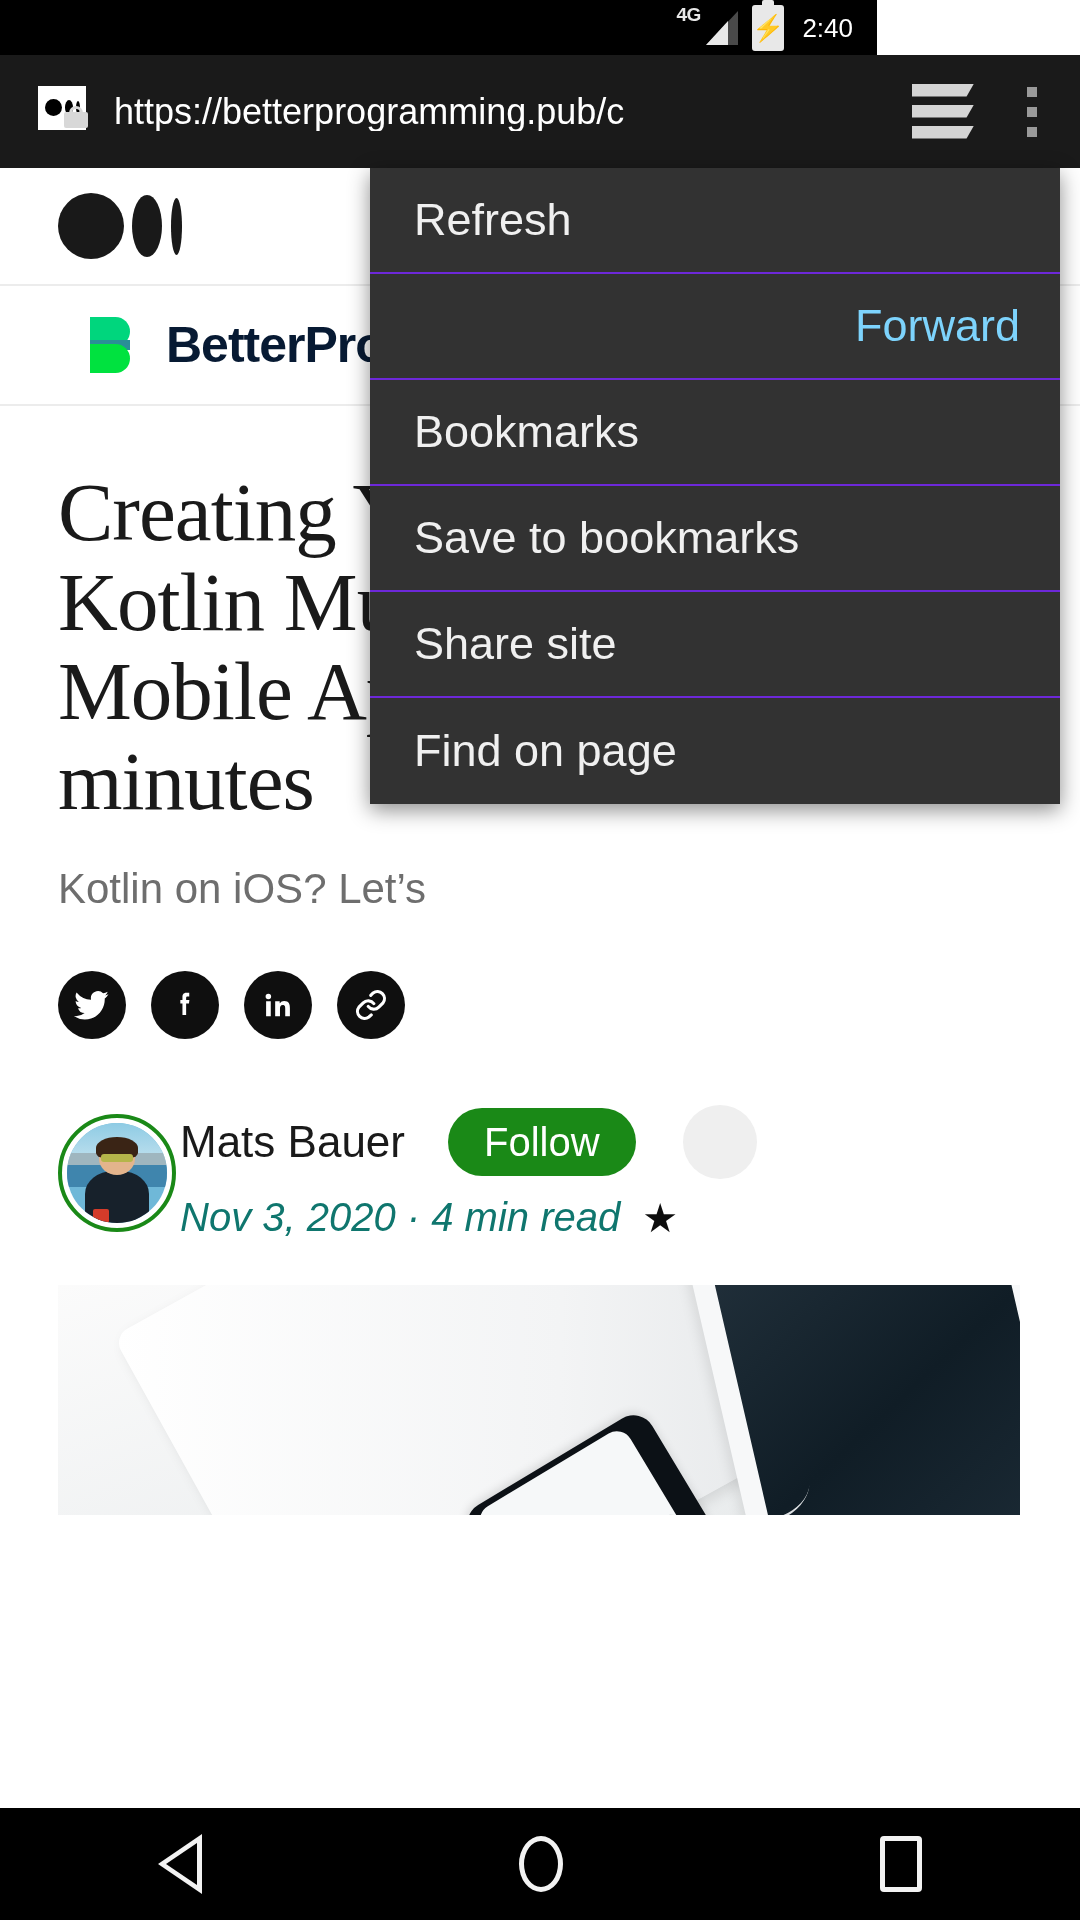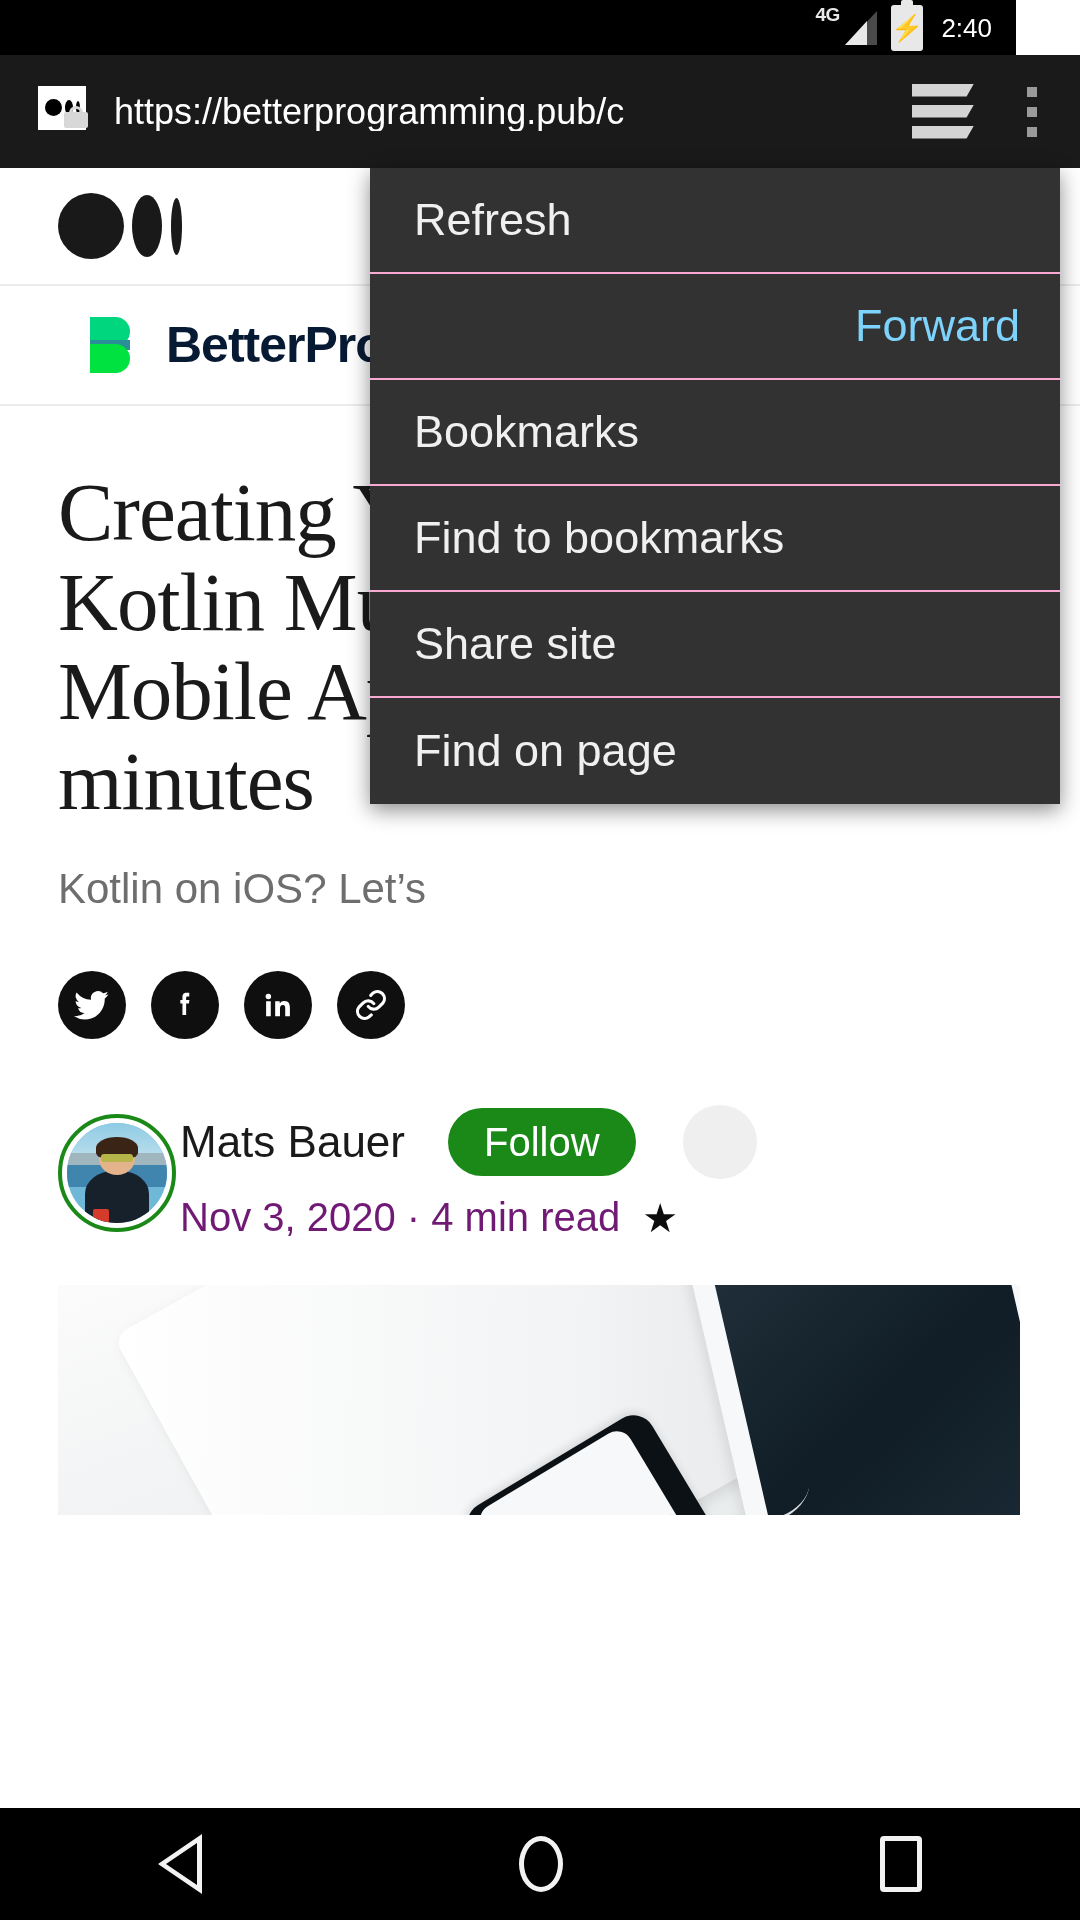--- a/index.html
+++ b/index.html
@@ -15,21 +15,21 @@
     width: 1080px;
     height: 1920px;
     overflow: hidden;
     background: #ffffff;
   }
 
   
   #status-bar {
     position: absolute;
     left: 0; top: 0;
-    width: 1016px; height: 55px;
+    width: 877px; height: 55px;
     background: #000000;
     display: flex;
     align-items: center;
     justify-content: flex-end;
     box-sizing: border-box;
     padding-right: 24px;
   }
   .sb-group { display: flex; align-items: center; }
   .signal-wrap {
     position: relative;
@@ -343,22 +343,23 @@
     margin-left: 26px;
     flex: 0 0 auto;
   }
   .byline-bottom {
     display: flex;
     align-items: center;
     margin-top: 16px;
   }
   #publish-meta {
     font-size: 40px;
-    color: #701a75;
+    color: #0f766e;
     white-space: nowrap;
+    font-style: italic;
   }
   .star-icon {
     margin-left: 22px;
     font-size: 40px;
     color: #0d0d0d;
     line-height: 1;
   }
 
   
   #hero-photo {
@@ -438,21 +439,21 @@
     background: #323232;
     box-shadow: 0 6px 20px rgba(0,0,0,0.45);
     z-index: 40;
   }
   .menu-item {
     height: 106px;
     display: flex;
     align-items: center;
     padding: 0 40px 0 44px;
     box-sizing: border-box;
-    border-bottom: 2px solid #f9a8d4;
+    border-bottom: 2px solid #6d28d9;
     color: #f0f0f0;
     font-size: 45px;
     justify-content: space-between;
     white-space: nowrap;
   }
   .menu-item:last-child { border-bottom: none; }
   .menu-item.disabled { color: #7dd3fc; justify-content: flex-end; }
   .menu-check {
     width: 44px; height: 44px;
     border: 3px solid #8d8d8d;
@@ -640,21 +641,21 @@
       <div class="menu-item">
         <span>Refresh</span>
       </div>
       <div class="menu-item disabled">
         <span>Forward</span>
       </div>
       <div class="menu-item">
         <span>Bookmarks</span>
       </div>
       <div class="menu-item">
-        <span>Find to bookmarks</span>
+        <span>Save to bookmarks</span>
       </div>
       <div class="menu-item">
         <span>Share site</span>
       </div>
       <div class="menu-item">
         <span>Find on page</span>
       </div>
     </div>
 
   <div id="nav-bar">

